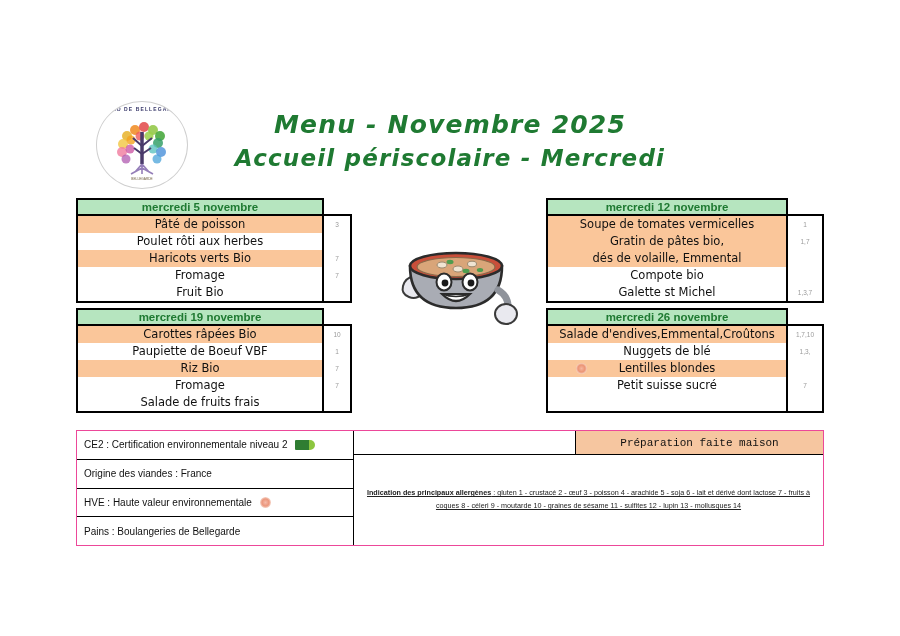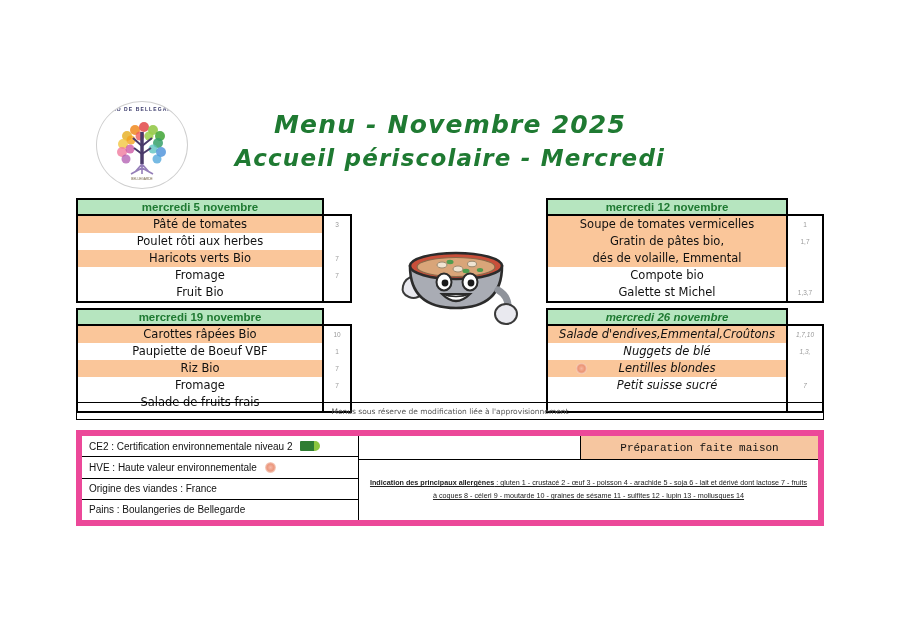--- a/index.html
+++ b/index.html
@@ -119,23 +119,23 @@
     width: 748px; height: 18px;
     border: 1px solid #000;
     display: flex; align-items: center; justify-content: center;
     font-family: "DejaVu Sans", sans-serif;
     font-size: 7.5px; color: #555;
   }
 
   
   .legend {
     position: absolute; left: 76px; top: 430px;
-    width: 748px; height: 96px;
+    width: 748px; height: 116px;
     display: flex;
-    border: 6px solid #ec4899;
+    border: 1px solid #ec4899;
   }
   .legend-left {
     width: 277px; display: flex; flex-direction: column;
     border-right: 1px solid #000;
   }
   .legend-row {
     flex: 1;
     display: flex; align-items: center;
     padding-left: 7px;
     font-size: 10px; color: #111;
@@ -212,21 +212,21 @@
   <div class="title-block">
     <div class="title-line1">Menu - Novembre 2025</div>
     <div class="title-line2">Accueil périscolaire - Mercredi</div>
   </div>
 
   <div id="menus-host">
       <div class="menu-table" style="left: 76px; top: 198px;">
         <div class="menu-main" style="width: 248px;">
           <div class="menu-head">mercredi 5 novembre</div>
           <div class="dish-list">
-            <div class="dish hl"><span>Pâté de tomates</span></div>
+            <div class="dish hl"><span>Pâté de poisson</span></div>
             <div class="dish"><span>Poulet rôti aux herbes</span></div>
             <div class="dish hl"><span>Haricots verts Bio</span></div>
             <div class="dish"><span>Fromage</span></div>
             <div class="dish"><span>Fruit Bio</span></div>
           </div>
         </div>
         <div class="allerg-col" style="width: 28px;">
           <div class="allerg">3</div>
           <div class="allerg"></div>
           <div class="allerg">7</div>
@@ -265,21 +265,21 @@
           </div>
         </div>
         <div class="allerg-col" style="width: 28px;">
           <div class="allerg">10</div>
           <div class="allerg">1</div>
           <div class="allerg">7</div>
           <div class="allerg">7</div>
           <div class="allerg"></div>
         </div>
       </div>
-      <div class="menu-table" style="left: 546px; top: 308px; font-style: italic;">
+      <div class="menu-table" style="left: 546px; top: 308px;">
         <div class="menu-main" style="width: 242px;">
           <div class="menu-head">mercredi 26 novembre</div>
           <div class="dish-list">
             <div class="dish hl"><span>Salade d'endives,Emmental,Croûtons</span></div>
             <div class="dish"><span>Nuggets de blé</span></div>
             <div class="dish hl"><span class="hve-mark"></span><span>Lentilles blondes</span></div>
             <div class="dish"><span>Petit suisse sucré</span></div>
             <div class="dish"><span></span></div>
           </div>
         </div>
@@ -317,36 +317,33 @@
       <circle cx="79" cy="69" r="3.4" fill="#1a1a1a"></circle>
 
       <path d="M50 80 q14 14 28 0 z" fill="#ffffff" stroke="#2b2b2b" stroke-width="2.2"></path>
       <path d="M50 80 q14 5 28 0" stroke="#2b2b2b" stroke-width="1.6" fill="none"></path>
 
       <path d="M106 76 q10 6 10 16" stroke="#8f939b" stroke-width="7" fill="none" stroke-linecap="round"></path>
       <ellipse cx="114" cy="100" rx="11" ry="10" fill="#e9e9ef" stroke="#3a3a3a" stroke-width="2"></ellipse>
     </svg>
   </div>
 
-  <div class="disclaimer">
-    <span>Menus sous réserve de modification liée à l'approvisionnement</span>
-  </div>
 
   <div class="legend">
     <div class="legend-left">
       <div class="legend-row">
         <span>CE2 : Certification  environnementale niveau 2</span>
         <span class="ce2-badge"></span>
       </div>
       <div class="legend-row">
+        <span>Origine des viandes : France</span>
+      </div>
+      <div class="legend-row">
         <span>HVE : Haute valeur environnementale</span>
         <span class="hve-badge"></span>
-      </div>
-      <div class="legend-row">
-        <span>Origine des viandes : France</span>
       </div>
       <div class="legend-row">
         <span>Pains : Boulangeries de Bellegarde</span>
       </div>
     </div>
     <div class="legend-right">
       <div class="legend-right-top">
         <div class="lr-blank"></div>
         <div class="lr-maison">
           <span>Préparation faite maison</span>

